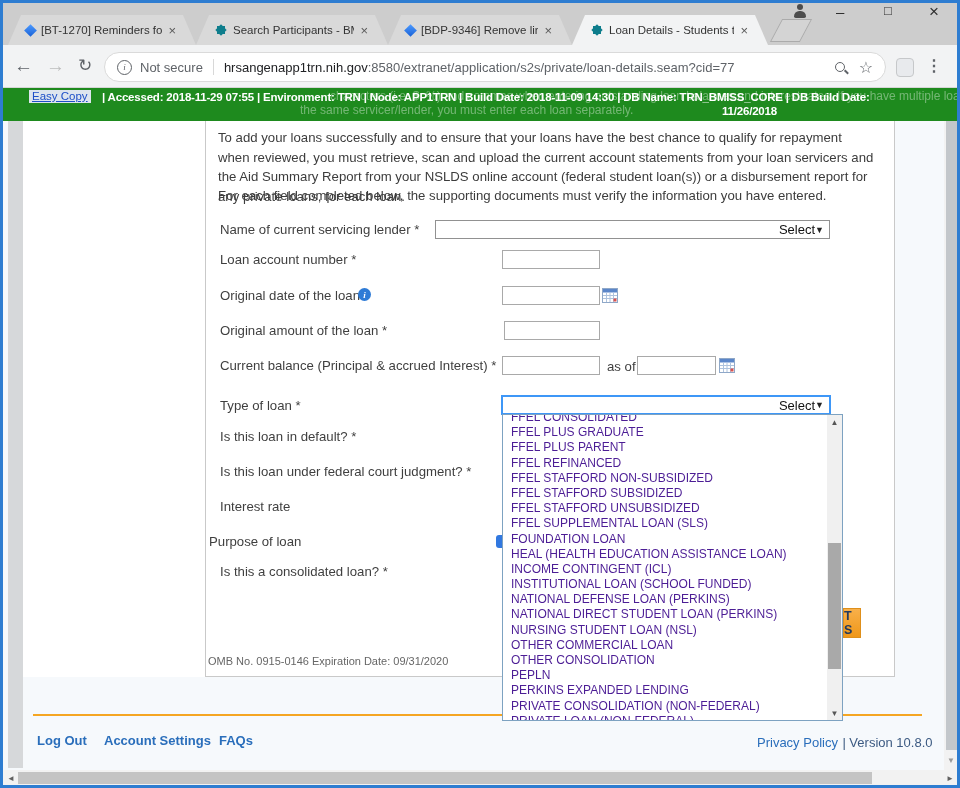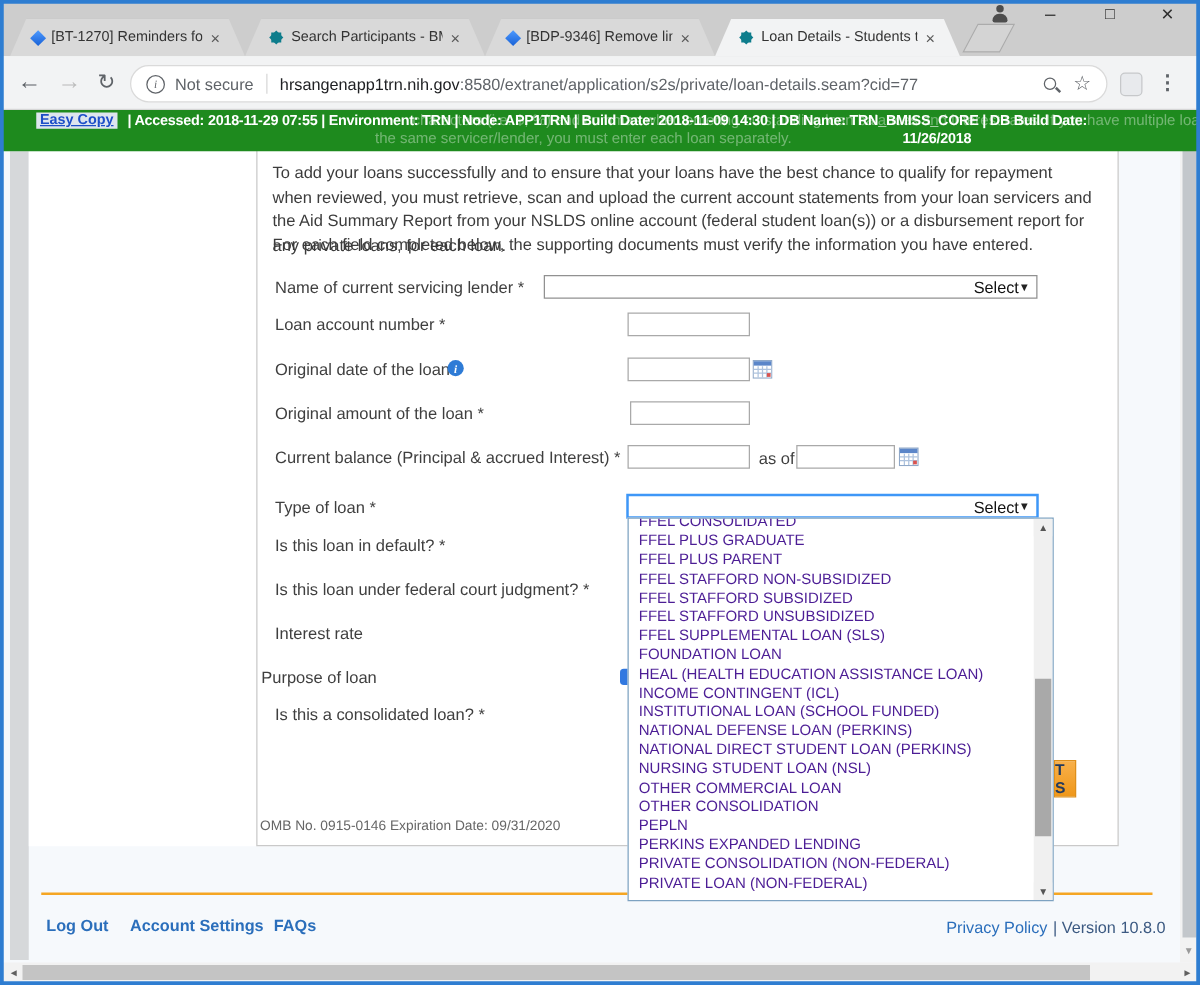--- a/index.html
+++ b/index.html
@@ -30,21 +30,21 @@
   .infocirc{width:13px;height:13px;border:1.4px solid #5f6368;border-radius:50%;font-size:9px;color:#5f6368;
             display:flex;align-items:center;justify-content:center;font-style:italic;font-family:"Liberation Serif",serif}
   .sep{width:1px;height:16px;background:#d8d8d8;margin:0 10px}
   .urltxt{font-size:13px;white-space:nowrap;overflow:hidden}
   .mag{width:8px;height:8px;border:1.8px solid #5f6368;border-radius:50%;position:relative}
   .mag:after{content:"";position:absolute;left:8px;top:8px;width:5px;height:1.8px;background:#5f6368;transform:rotate(45deg)}
   
   .banner{left:0;top:88px;width:960px;height:33px;background:#1e8a1e;z-index:20;overflow:hidden}
   .ghost{color:rgba(255,255,255,.38);font-size:12px;white-space:nowrap}
   .bannertxt{color:#fff;font-weight:bold;font-size:11.5px;letter-spacing:-.2px;white-space:nowrap}
-  .easychip{background:#dde5ee;padding:0 3px 1px 3px;font-size:11.5px;font-weight:bold;color:#1d4fc8;text-decoration:underline}
+  .easychip{background:#dde5ee;padding:0 3px 1px 3px;font-size:11.5px;font-weight:normal;color:#1d4fc8;text-decoration:underline}
   
   .leftstrip{left:8px;top:121px;width:15px;height:647px;background:#d6d8da}
   .leftwhite{left:23px;top:121px;width:182px;height:556px;background:#fff}
   .card{left:205px;top:110px;width:690px;height:567px;background:#fff;border:1px solid #c9c9c9}
   .para{left:218px;width:658px;font-size:13.2px;color:#3c3c3c;line-height:19.5px}
   .flabel{font-size:13.2px;color:#3f3f3f;white-space:nowrap}
   .txt{background:#fff;border:1px solid #a9a9a9;height:19px}
   .selbox{background:#fff;border:1px solid #919191;height:19px;display:flex;align-items:center;
           justify-content:flex-end;padding:0 5px;font-size:13px;color:#111}
   .selbox.focus{border:2px solid #3e97f7}
@@ -203,20 +203,21 @@
 
 <div class="abs omb" style="left:208px;top:655px">OMB No. 0915-0146 Expiration Date: 09/31/2020</div>
 
 <div class="abs orangebtn">T S</div>
 
 <div class="abs ddpanel">
   <div class="dditems">
     <div class="dditem">FFEL CONSOLIDATED</div>
     <div class="dditem">FFEL PLUS GRADUATE</div>
     <div class="dditem">FFEL PLUS PARENT</div>
+    <div class="dditem">FFEL REFINANCED</div>
     <div class="dditem">FFEL STAFFORD NON-SUBSIDIZED</div>
     <div class="dditem">FFEL STAFFORD SUBSIDIZED</div>
     <div class="dditem">FFEL STAFFORD UNSUBSIDIZED</div>
     <div class="dditem">FFEL SUPPLEMENTAL LOAN (SLS)</div>
     <div class="dditem">FOUNDATION LOAN</div>
     <div class="dditem">HEAL (HEALTH EDUCATION ASSISTANCE LOAN)</div>
     <div class="dditem">INCOME CONTINGENT (ICL)</div>
     <div class="dditem">INSTITUTIONAL LOAN (SCHOOL FUNDED)</div>
     <div class="dditem">NATIONAL DEFENSE LOAN (PERKINS)</div>
     <div class="dditem">NATIONAL DIRECT STUDENT LOAN (PERKINS)</div>

